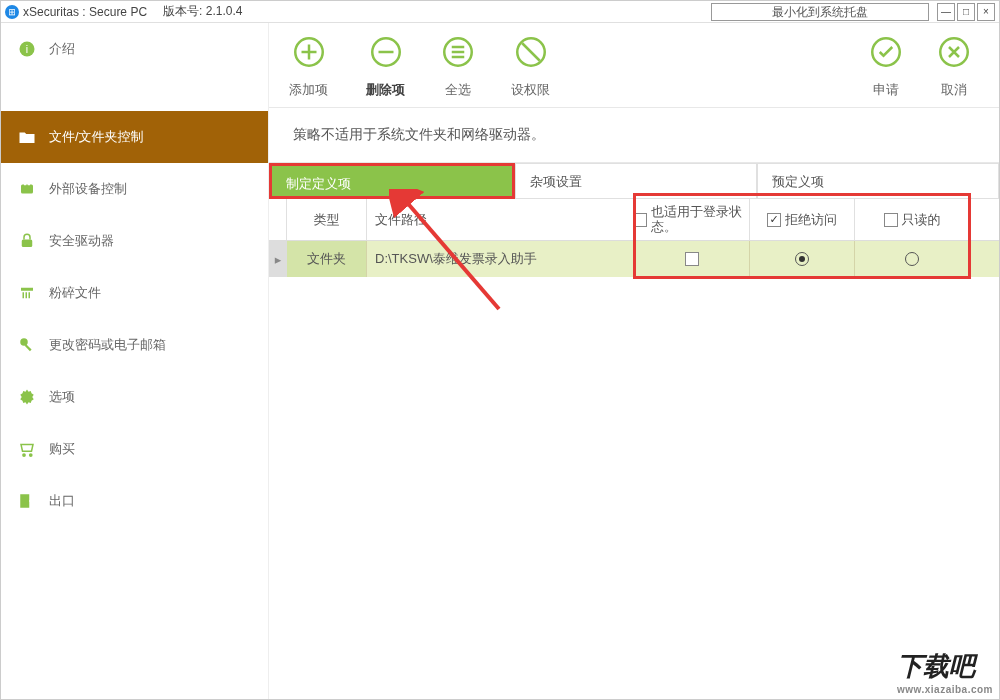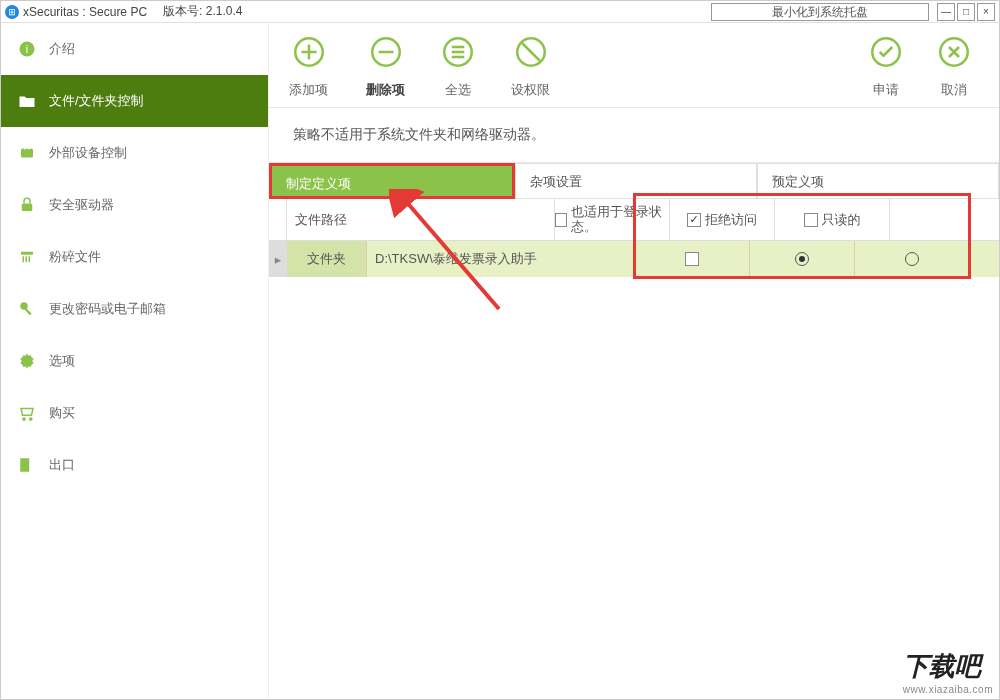--- a/index.html
+++ b/index.html
@@ -9,21 +9,21 @@
     .titlebar .logo { width: 14px; height: 14px; background: #1e88e5; border-radius: 50%; margin-right: 4px; display: inline-flex; align-items: center; justify-content: center; color: #fff; font-size: 9px; }
     .titlebar .title { font-size: 12px; color: #444; text-align: right; }
     .titlebar .version { font-size: 12px; color: #444; margin-left: 16px; }
     .titlebar .spacer { flex: 1; }
     .titlebar .tray { border: 1px solid #999; padding: 0 60px; font-size: 12px; height: 18px; line-height: 16px; margin-right: 6px; }
     .titlebar .winbtns { display: flex; }
     .titlebar .winbtn { width: 18px; height: 18px; border: 1px solid #999; margin-left: 2px; display: flex; align-items: center; justify-content: center; font-size: 10px; color: #444; cursor: pointer; }
     .body { display: flex; height: calc(100% - 22px); }
     .sidebar { width: 268px; background: #fff; border-right: 1px solid #eee; }
     .sidebar-item { display: flex; align-items: center; height: 52px; padding: 0 16px; color: #666; cursor: pointer; }
-    .sidebar-item.active { background: #4d7c0f; color: #fff; }
+    .sidebar-item.active { background: #a16207; color: #fff; margin-top: 36px; }
     .sidebar-item .icon { width: 20px; height: 20px; margin-right: 12px; display: inline-flex; align-items: center; justify-content: center; }
     .sidebar-item .icon svg { width: 18px; height: 18px; }
     .main { flex: 1; background: #0f172a; display: flex; flex-direction: column; }
     .toolbar { background: #fff; border-bottom: 1px solid #e8e8e8; padding: 14px 20px 8px; display: flex; }
     .toolbar .tbtn { display: flex; flex-direction: column; align-items: center; margin-right: 38px; cursor: pointer; }
     .toolbar .tbtn .ticon { width: 30px; height: 30px; display: flex; align-items: center; justify-content: center; margin-bottom: 14px; }
     .toolbar .tbtn .ticon svg { width: 30px; height: 30px; }
     .toolbar .tbtn .tlabel { font-size: 13px; color: #666; }
     .toolbar .tbtn.bold .tlabel { font-weight: bold; color: #444; }
     .toolbar .tspacer { flex: 1; }
@@ -43,21 +43,21 @@
     .col-path { width: 268px; justify-content: flex-start !important; padding-left: 8px; }
     .col-login { width: 115px; }
     .col-deny { width: 105px; }
     .col-ro { width: 115px; }
     .chk { width: 14px; height: 14px; border: 1px solid #888; background: #fff; display: inline-flex; align-items: center; justify-content: center; font-size: 11px; color: #333; }
     .radio { width: 14px; height: 14px; border: 1px solid #555; border-radius: 50%; display: inline-flex; align-items: center; justify-content: center; }
     .radio.on::after { content: ""; width: 6px; height: 6px; background: #333; border-radius: 50%; }
     .hl-box { position: absolute; border: 3px solid #e53935; pointer-events: none; }
     .redarrow { position: absolute; pointer-events: none; }
     .watermark { position: absolute; right: 6px; bottom: 4px; font-size: 26px; font-weight: bold; color: #222; text-shadow: 1px 1px 0 #fff; font-style: italic; }
-    .watermark .sub { font-size: 10px; font-weight: normal; color: #888; display: block; font-style: normal; letter-spacing: 0.5px; }
+    .watermark .sub { font-size: 10px; font-weight: bold; color: #888; display: block; font-style: normal; letter-spacing: 0.5px; }
   </style>
 </head>
 <body>
 
 <div class="window">
   <div class="titlebar">
     <span class="logo">⊞</span>
     <span class="title">xSecuritas : Secure PC</span>
     <span class="version">版本号: 2.1.0.4</span>
     <span class="spacer"></span>
@@ -220,20 +220,21 @@
 
       <div class="tabs">
         <div class="tab active">制定定义项</div>
         <div class="tab">杂项设置</div>
         <div class="tab">预定义项</div>
       </div>
 
       <div class="table-wrap">
         <div class="theadrow">
           <div class="cell" style="width:18px"></div>
+          <div class="cell col-type">类型</div>
           <div class="cell col-path" style="justify-content:center">文件路径</div>
           <div class="cell col-login check">
             <span class="chk"></span>
             <span style="line-height:1.1;text-align:left">也适用于登录状态。</span>
           </div>
           <div class="cell col-deny check">
             <span class="chk">✓</span>
             <span>拒绝访问</span>
           </div>
           <div class="cell col-ro check">

